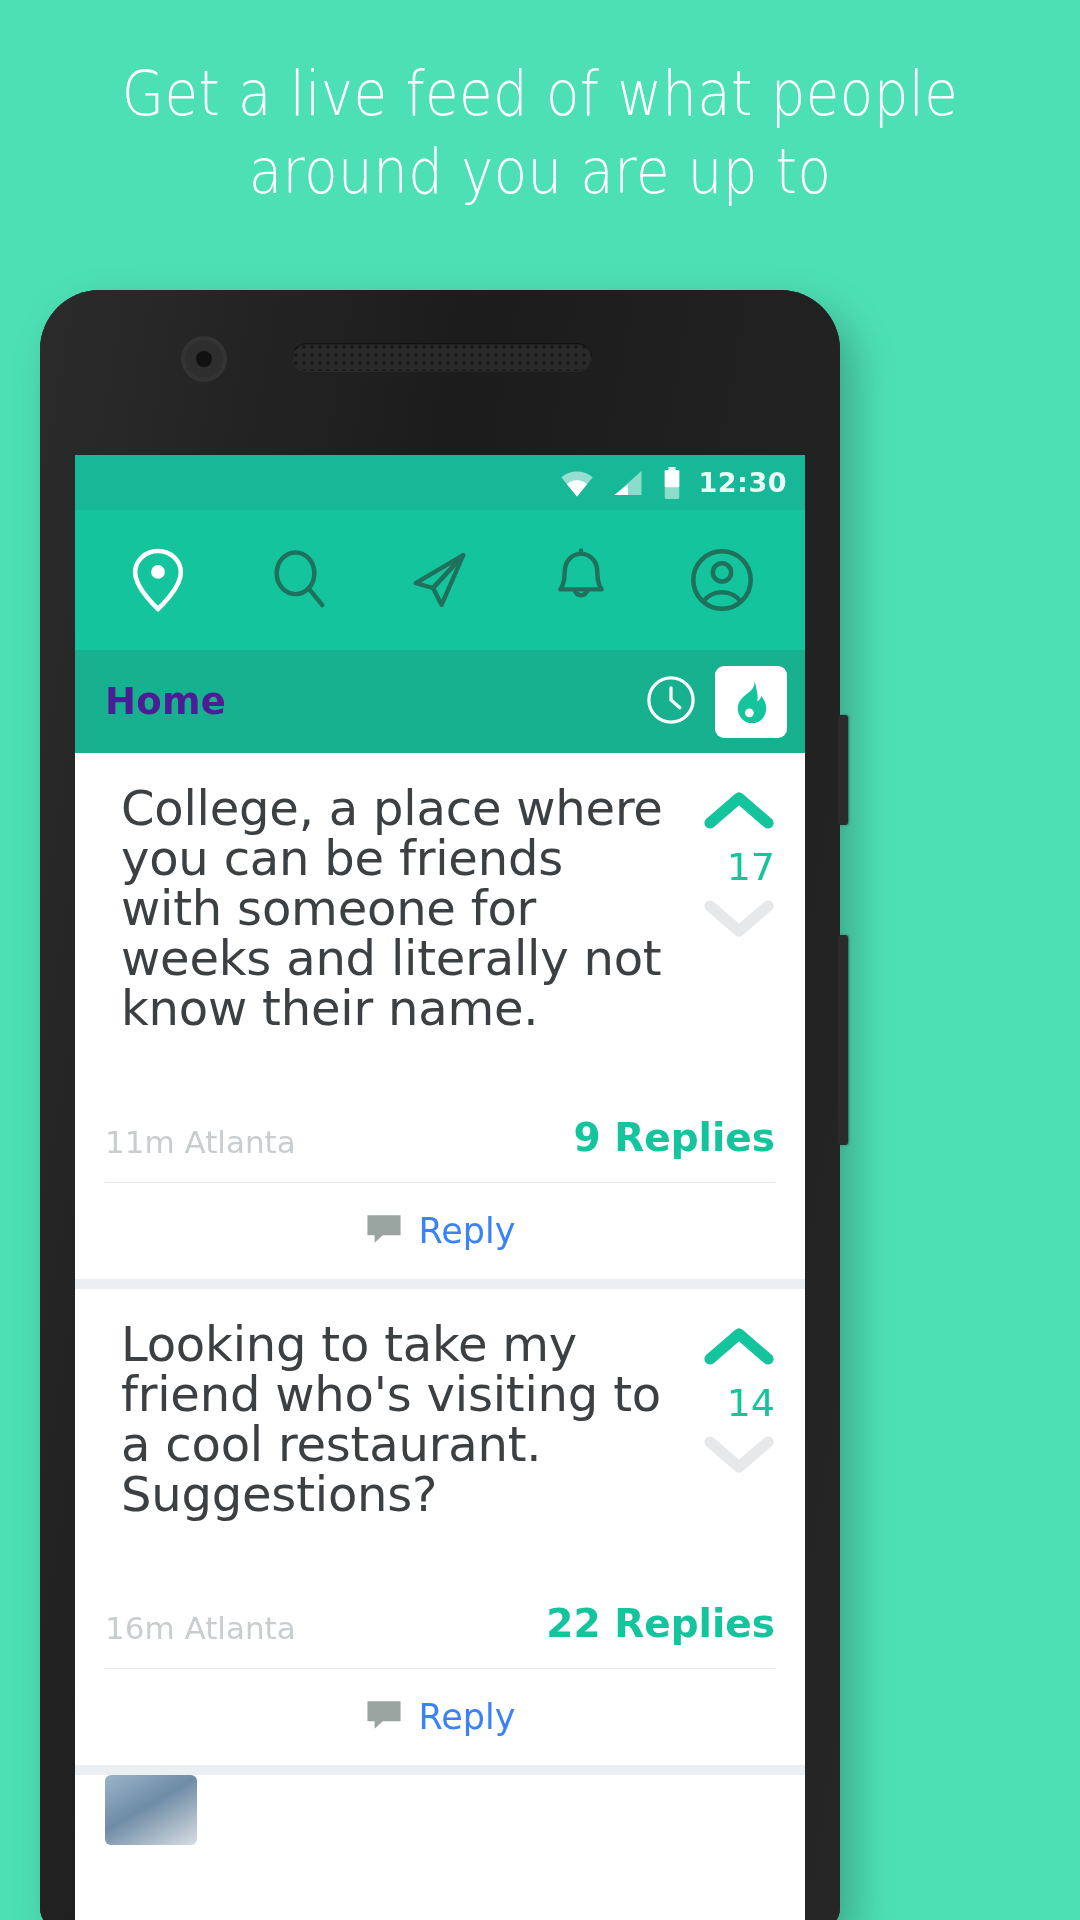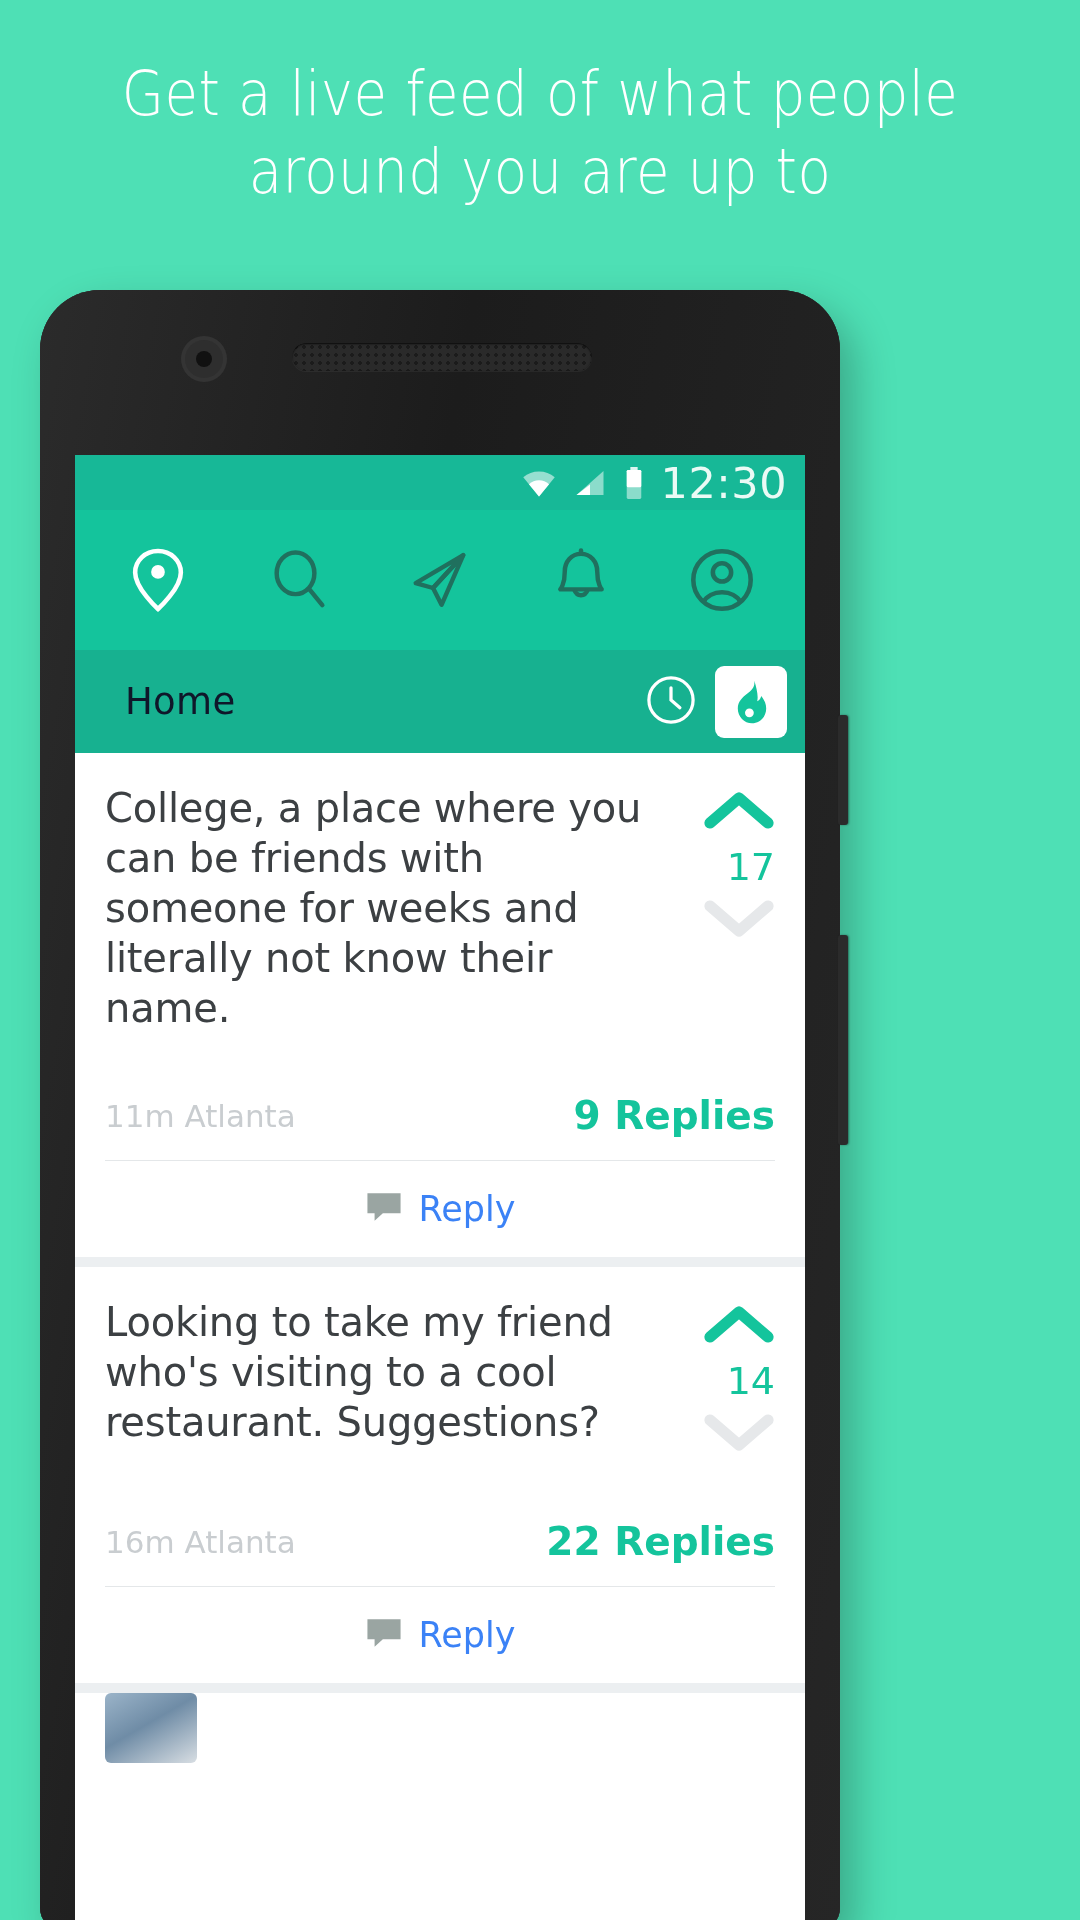--- a/index.html
+++ b/index.html
@@ -74,75 +74,75 @@
     overflow:hidden;
   }
   
   .statusbar{
     height:55px; background:#17b897;
     display:flex; align-items:center; justify-content:flex-end;
     padding-right:18px; gap:16px;
   }
   .si{ display:flex; align-items:center; }
   .clock-time{
-    color:#eafaf5; font-size:43px; font-weight:400; letter-spacing:0.5px;
+    color:#eafaf5; font-size:27px; font-weight:700; letter-spacing:0.5px;
     font-family:"DejaVu Sans", sans-serif;
   }
   
   .toolbar{
     height:140px; background:#14c49c;
     display:flex; align-items:center; justify-content:space-around;
     padding:0 12px;
   }
   .tb-icon{ width:74px; height:74px; display:flex; align-items:center; justify-content:center; }
   
   .subheader{
     height:103px; background:#17b190;
     display:flex; align-items:center;
     padding:0 0 0 30px;
     position:relative;
   }
   .home-title{
-    color:#0f172a; font-size:37px; font-weight:400; letter-spacing:0.3px;
-    font-family:"DejaVu Sans", sans-serif;
-    margin-left:20px;
+    color:#4c1d95; font-size:37px; font-weight:700; letter-spacing:0.3px;
+    font-family:"DejaVu Sans", sans-serif;
   }
   .header-actions{
     position:absolute; right:18px; top:0; height:103px;
     display:flex; align-items:center; gap:18px;
   }
   .flame-box{
     width:72px; height:72px; background:#ffffff; border-radius:9px;
     display:flex; align-items:center; justify-content:center;
   }
   
   .feed{ background:#eceff1; }
   .card{
     background:#ffffff; margin-bottom:10px;
     padding:30px 30px 0 30px;
     position:relative;
   }
   .card-body{ display:flex; align-items:flex-start; }
   .post-text{
     flex:1;
-    color:#3c4043; font-size:40px; line-height:50px;
+    color:#3c4043; font-size:48px; line-height:50px;
     font-family:"DejaVu Sans", sans-serif;
     padding-right:18px;
     letter-spacing:-0.2px;
+    margin-left:16px;
   }
   .votecol{
     width:92px; display:flex; flex-direction:column; align-items:flex-end; padding-top:4px;
   }
   .vote-count{
     color:#14c49c; font-size:38px; font-weight:400; margin:8px 0 6px 0;
     font-family:"DejaVu Sans", sans-serif;
   }
   .meta{
-    display:flex; align-items:center; justify-content:space-between;
-    margin-top:60px; padding-bottom:22px;gap:40px;
+    display:flex; align-items:flex-end; justify-content:space-between;
+    margin-top:82px; padding-bottom:22px;gap:40px;
   }
   .meta-left{
     color:#c9cdd0; font-size:31px;
     font-family:"DejaVu Sans", sans-serif;
   }
   .meta-right{
     color:#14c49c; font-size:39px; font-weight:700;
     font-family:"DejaVu Sans", sans-serif;
   }
   .divider{ height:1px; background:#e4e7e9; }

